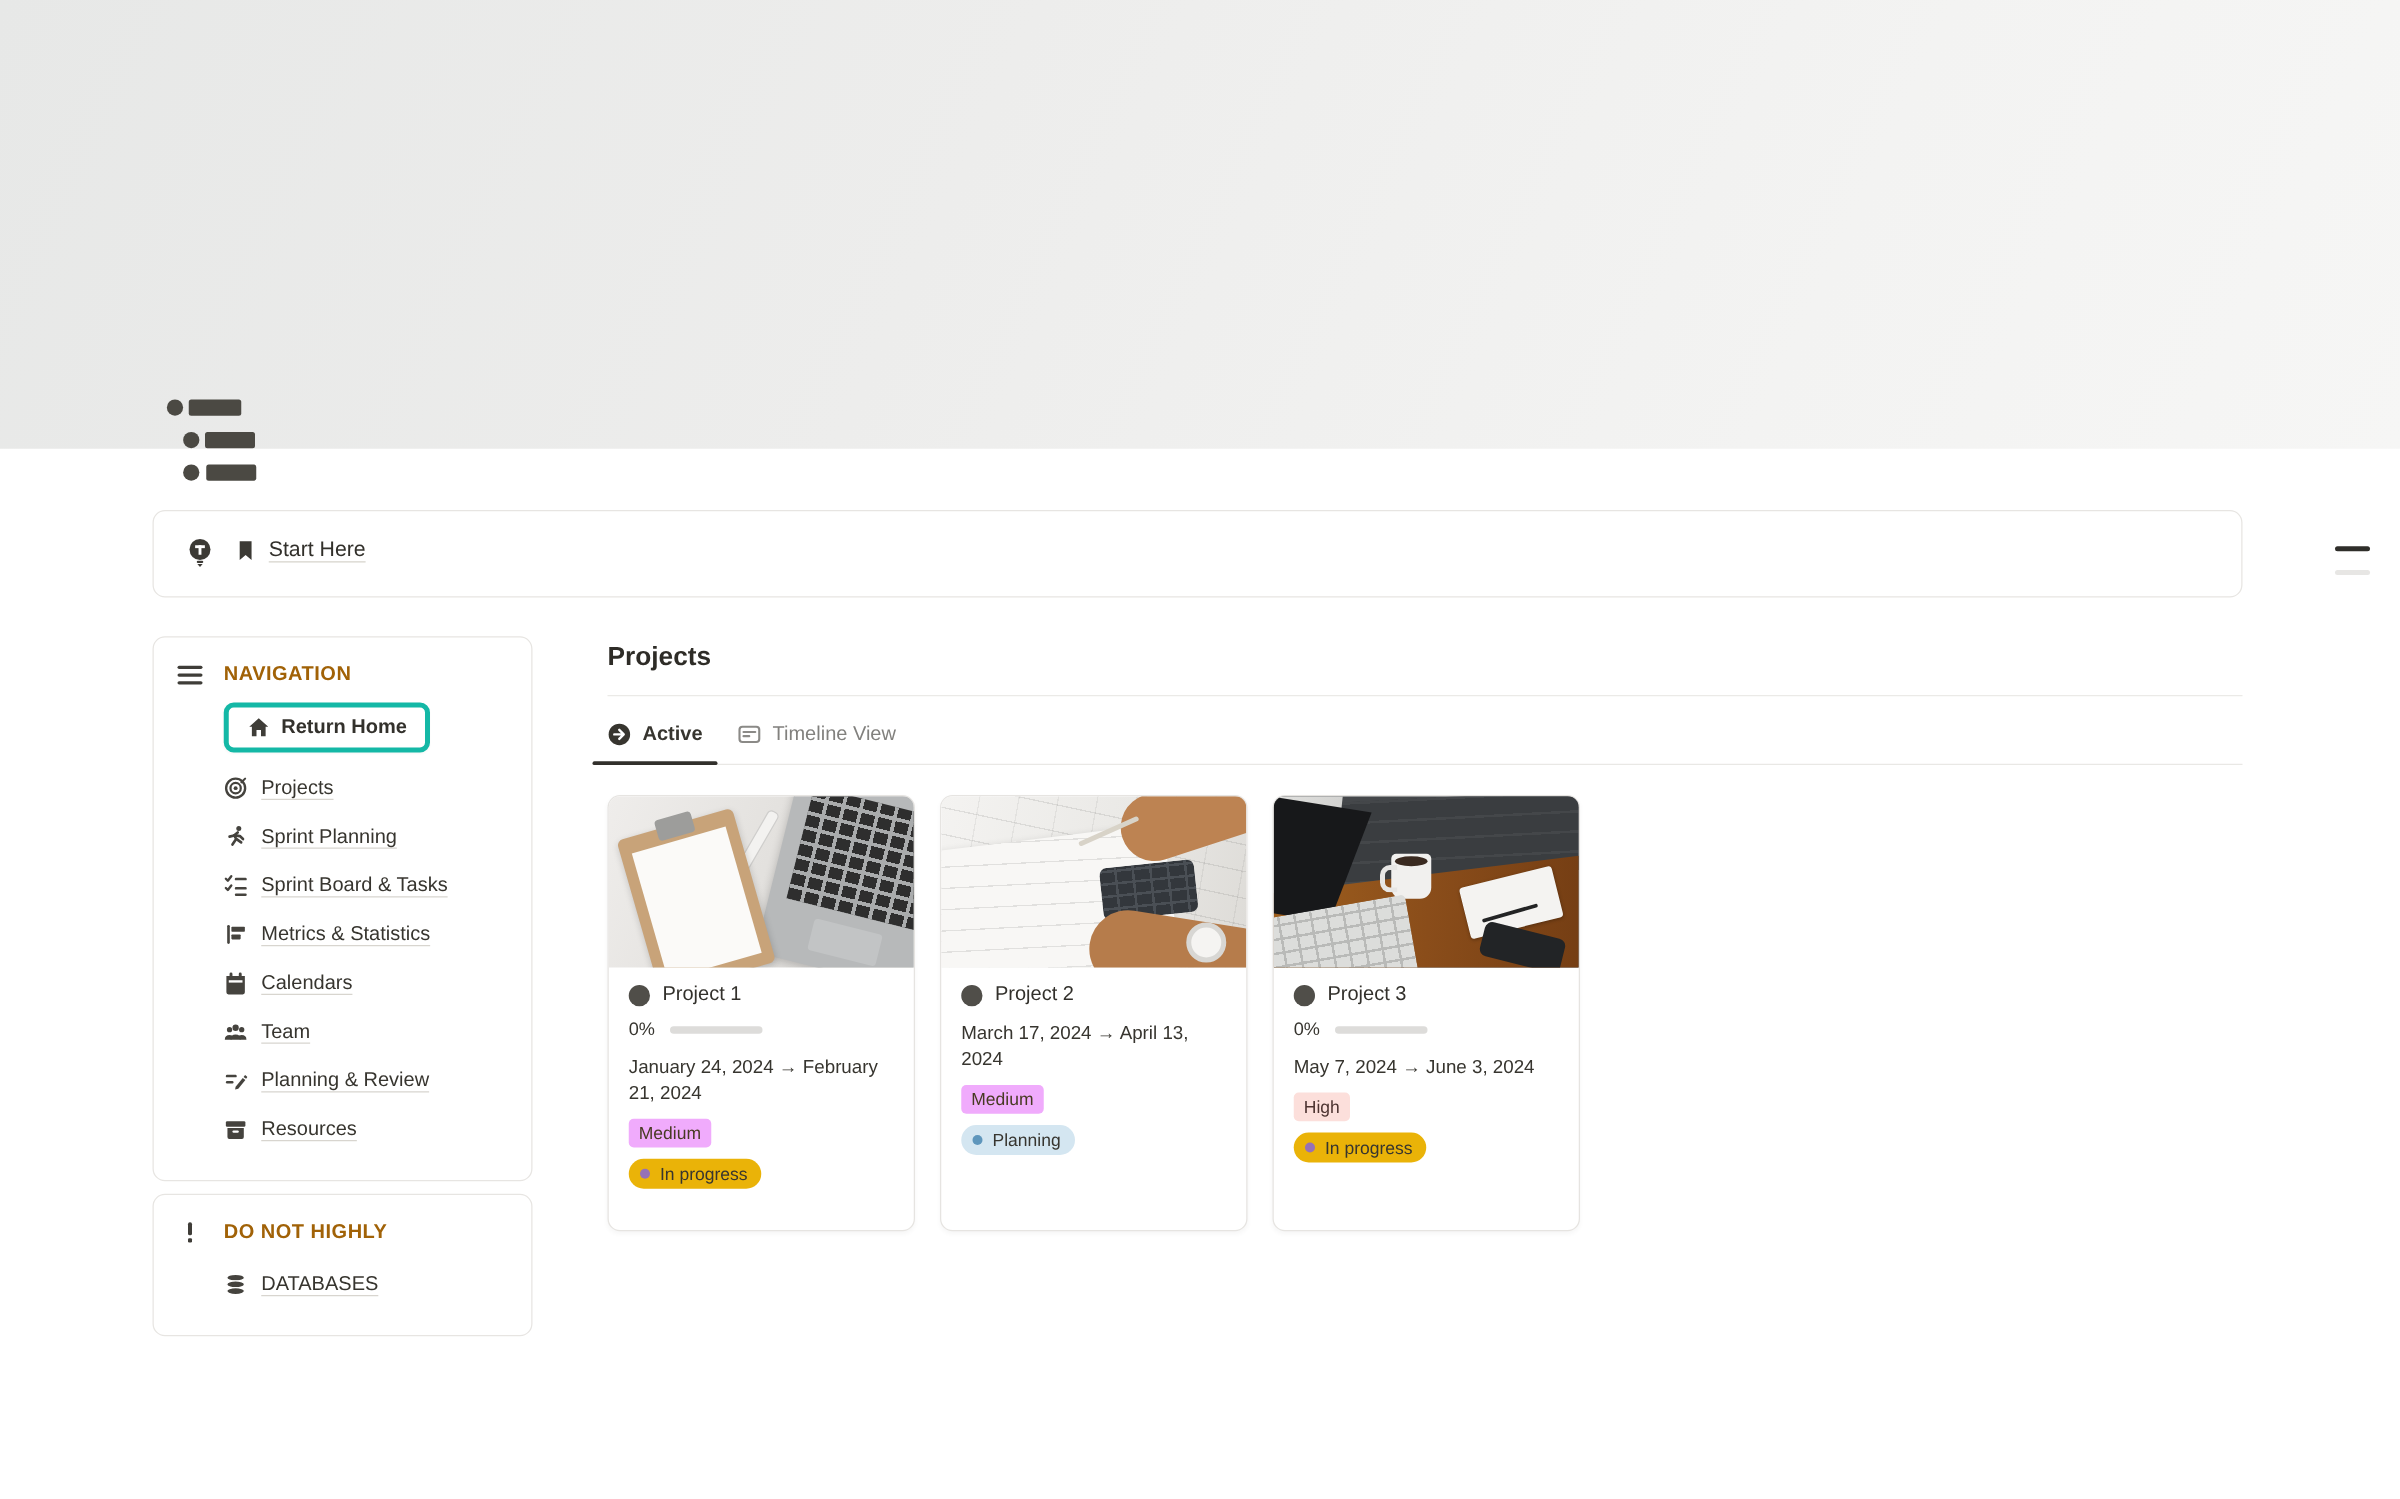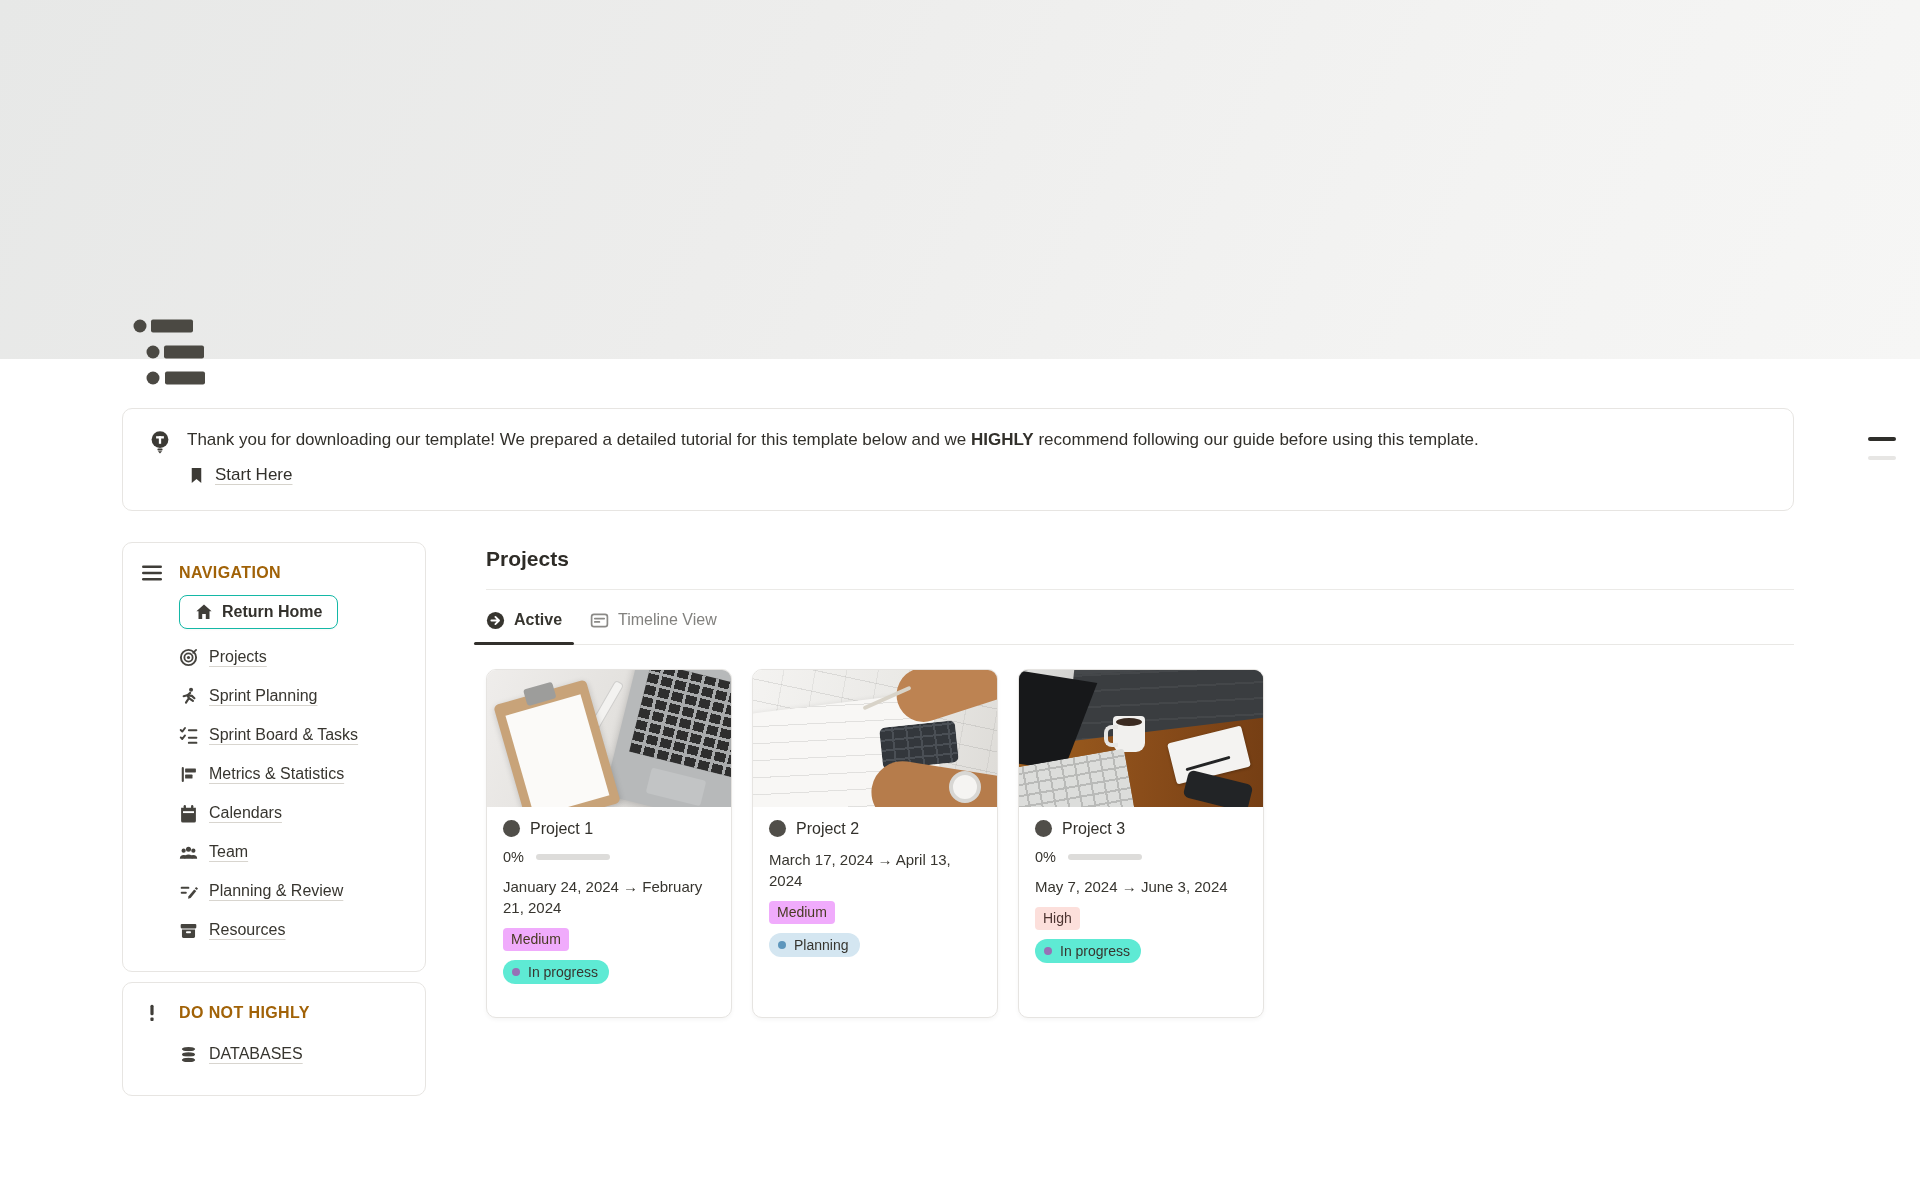--- a/index.html
+++ b/index.html
@@ -47,21 +47,21 @@
   .sidebar{width:304px;flex:none;}
   .side-card{
     border:1px solid #e7e5e2;border-radius:10px;background:#fff;padding:21px 18px;
     box-sizing:border-box;
   }
   .side-card + .side-card{margin-top:10px;}
   .side-head{display:flex;align-items:center;gap:16px;margin-bottom:13px;}
   .side-head .hd{font-size:16px;font-weight:700;letter-spacing:.4px;color:#a16207;}
   .home-btn{
     margin-left:38px;margin-bottom:9px;display:inline-flex;align-items:center;gap:9px;
-    border:1px solid #14b8a6;border-radius:8px;padding:7px 15px;cursor:pointer;background:#fff;
+    border:4px solid #14b8a6;border-radius:8px;padding:7px 15px;cursor:pointer;background:#fff;
     font-size:16px;font-weight:600;color:#33312c;box-shadow:0 1px 2px rgba(15,15,15,.03);
   }
   .nav-list{margin-left:38px;}
   .nav-item{display:flex;align-items:center;gap:11px;padding:10px 0;cursor:pointer;}
   .nav-item .lbl{
     font-size:16px;font-weight:500;color:#37352f;
     text-decoration:underline;text-decoration-color:#d8d5cf;text-underline-offset:4px;
     text-decoration-thickness:1px;
   }
   .nav-ico{width:19px;height:19px;flex:none;}
@@ -97,21 +97,21 @@
   .badge{
     display:inline-block;padding:3px 8px;border-radius:4px;font-size:14px;line-height:17px;
   }
   .prio-row{margin-bottom:9px;}
   .prio-yellow{background:#f0abfc;color:#473a22;}
   .prio-red{background:#fcdfdb;color:#4d3431;}
   .pill{
     display:inline-flex;align-items:center;gap:8px;padding:3px 11px 3px 9px;
     border-radius:999px;font-size:14px;line-height:18px;color:#37352f;
   }
-  .st-purple{background:#5eead4;}
+  .st-purple{background:#eab308;}
   .st-blue{background:#d4e6f1;}
   .sdot{width:8px;height:8px;border-radius:50%;flex:none;}
   .sdot-purple{background:#9671b6;}
   .sdot-blue{background:#5e96bc;}
 
   
   .scene1{background:linear-gradient(115deg,#efedeb 0%,#e4e2df 45%,#d7d5d2 100%);}
   .s1-clipboard{position:absolute;left:22px;top:20px;width:96px;height:128px;background:#c8a379;
     border-radius:5px;transform:rotate(-16deg);box-shadow:0 2px 6px rgba(0,0,0,.18);}
   .s1-clipboard::after{content:"";position:absolute;left:9px;right:9px;top:13px;bottom:10px;background:#fbfaf8;}
@@ -201,21 +201,20 @@
     <div class="callout-icon">
       <svg viewBox="0 0 24 24" width="24" height="24">
         <circle cx="12" cy="9.6" r="8.4" fill="#3c3a35"></circle>
         <rect x="8.1" y="6.2" width="7.8" height="2.3" fill="#ffffff"></rect>
         <rect x="10.85" y="6.2" width="2.3" height="7.6" fill="#ffffff"></rect>
         <rect x="9.4" y="18.6" width="5.2" height="1.8" rx="0.9" fill="#3c3a35"></rect>
         <path d="M9.9 21.2 h4.2 l-2.1 2.4 Z" fill="#3c3a35"></path>
       </svg>
     </div>
     <div class="callout-text">
-      <div class="callout-body"><span>Thank you for downloading our template! We prepared a detailed tutorial for this template below and we </span><b>HIGHLY</b><span> recommend following our guide before using this template.</span></div>
       <div class="start-here">
         <svg viewBox="0 0 20 20" width="19" height="19">
           <path d="M5 2.2 h10 v15.6 l-5 -4.1 -5 4.1 Z" fill="#3c3a35"></path>
         </svg>
         <span class="lnk">Start Here</span>
       </div>
     </div>
   </div>
 
   <div class="columns">

